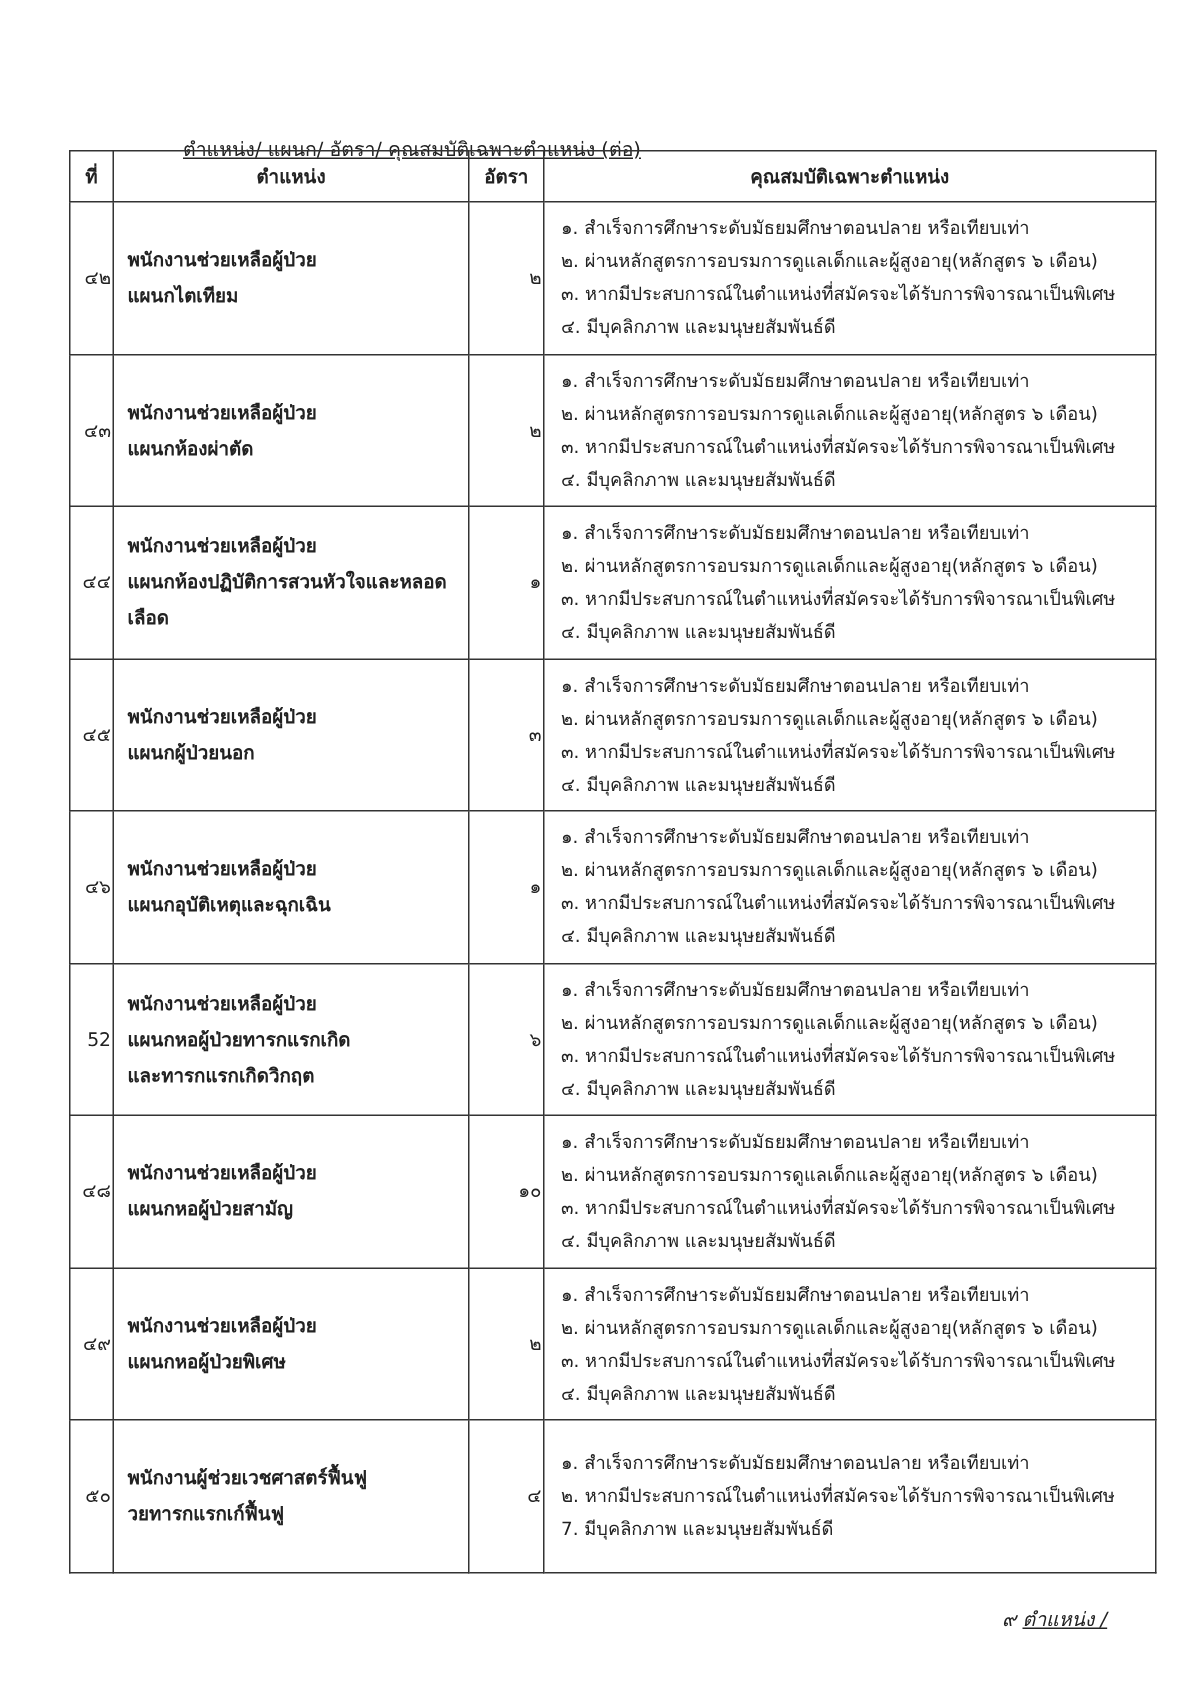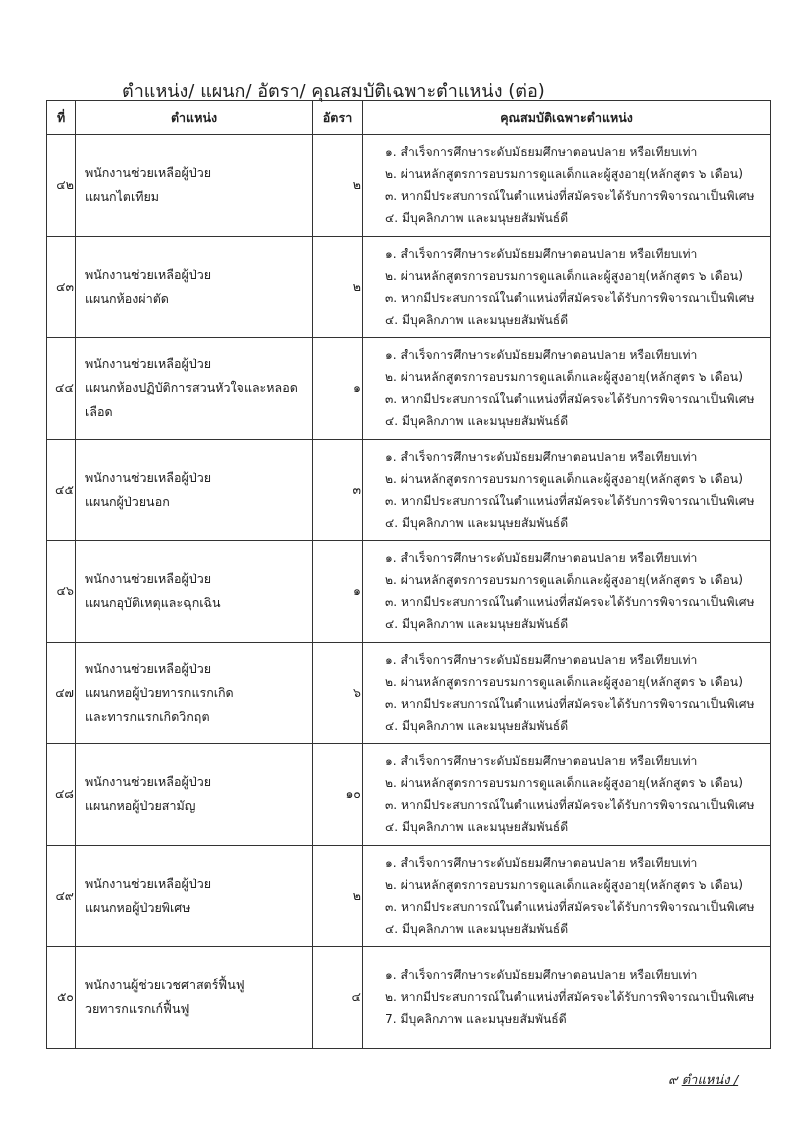--- a/index.html
+++ b/index.html
@@ -1,23 +1,23 @@
 <!DOCTYPE html>
 <html><head>
 <meta charset="utf-8">
 <style>
   html,body{margin:0;padding:0;background:#fff;}
   body{width:800px;height:1138px;position:relative;font-family:"DejaVu Sans",sans-serif;color:#222;overflow:hidden;}
-  .caption{position:absolute;left:122px;top:76px;font-size:18px;}
+  .caption{position:absolute;left:122px;top:89px;font-size:13px;text-decoration:underline;}
   table{position:absolute;left:46px;top:100px;width:724px;border-collapse:collapse;table-layout:fixed;}
   td,th{border:1.3px solid #333;font-size:12.5px;vertical-align:middle;}
   th{height:31px;font-weight:bold;text-align:center;}
   td.num,td.rate{text-align:right;}
-  td.pos{padding-left:9px;line-height:24px;}
-  td.qual{padding-left:22px;line-height:22px;font-size:12.2px;}
+  td.pos{padding-left:9px;line-height:24px;font-weight:bold;}
+  td.qual{padding-left:11px;line-height:22px;font-size:12.2px;}
   tr.r{height:101.5px;}
   .footer{position:absolute;left:668px;top:1069px;font-size:13px;font-style:italic;}
   .footer u{text-decoration:underline;text-align:right;}
 </style>
 </head>
 <body>
 
 <div class="caption">ตำแหน่ง/ แผนก/ อัตรา/ คุณสมบัติเฉพาะตำแหน่ง (ต่อ)</div>
 
 <table>
@@ -101,21 +101,21 @@
         </td>
         <td class="rate">๑</td>
         <td class="qual">
           <div>๑. สำเร็จการศึกษาระดับมัธยมศึกษาตอนปลาย หรือเทียบเท่า</div>
           <div>๒. ผ่านหลักสูตรการอบรมการดูแลเด็กและผู้สูงอายุ(หลักสูตร ๖ เดือน)</div>
           <div>๓. หากมีประสบการณ์ในตำแหน่งที่สมัครจะได้รับการพิจารณาเป็นพิเศษ</div>
           <div>๔. มีบุคลิกภาพ และมนุษยสัมพันธ์ดี</div>
         </td>
       </tr>
       <tr class="r">
-        <td class="num">๔๗</td>
+        <td class="num">52</td>
         <td class="pos">
           <div>พนักงานช่วยเหลือผู้ป่วย</div>
           <div>แผนกหอผู้ป่วยทารกแรกเกิด</div>
           <div>และทารกแรกเกิดวิกฤต</div>
         </td>
         <td class="rate">๖</td>
         <td class="qual">
           <div>๑. สำเร็จการศึกษาระดับมัธยมศึกษาตอนปลาย หรือเทียบเท่า</div>
           <div>๒. ผ่านหลักสูตรการอบรมการดูแลเด็กและผู้สูงอายุ(หลักสูตร ๖ เดือน)</div>
           <div>๓. หากมีประสบการณ์ในตำแหน่งที่สมัครจะได้รับการพิจารณาเป็นพิเศษ</div>

